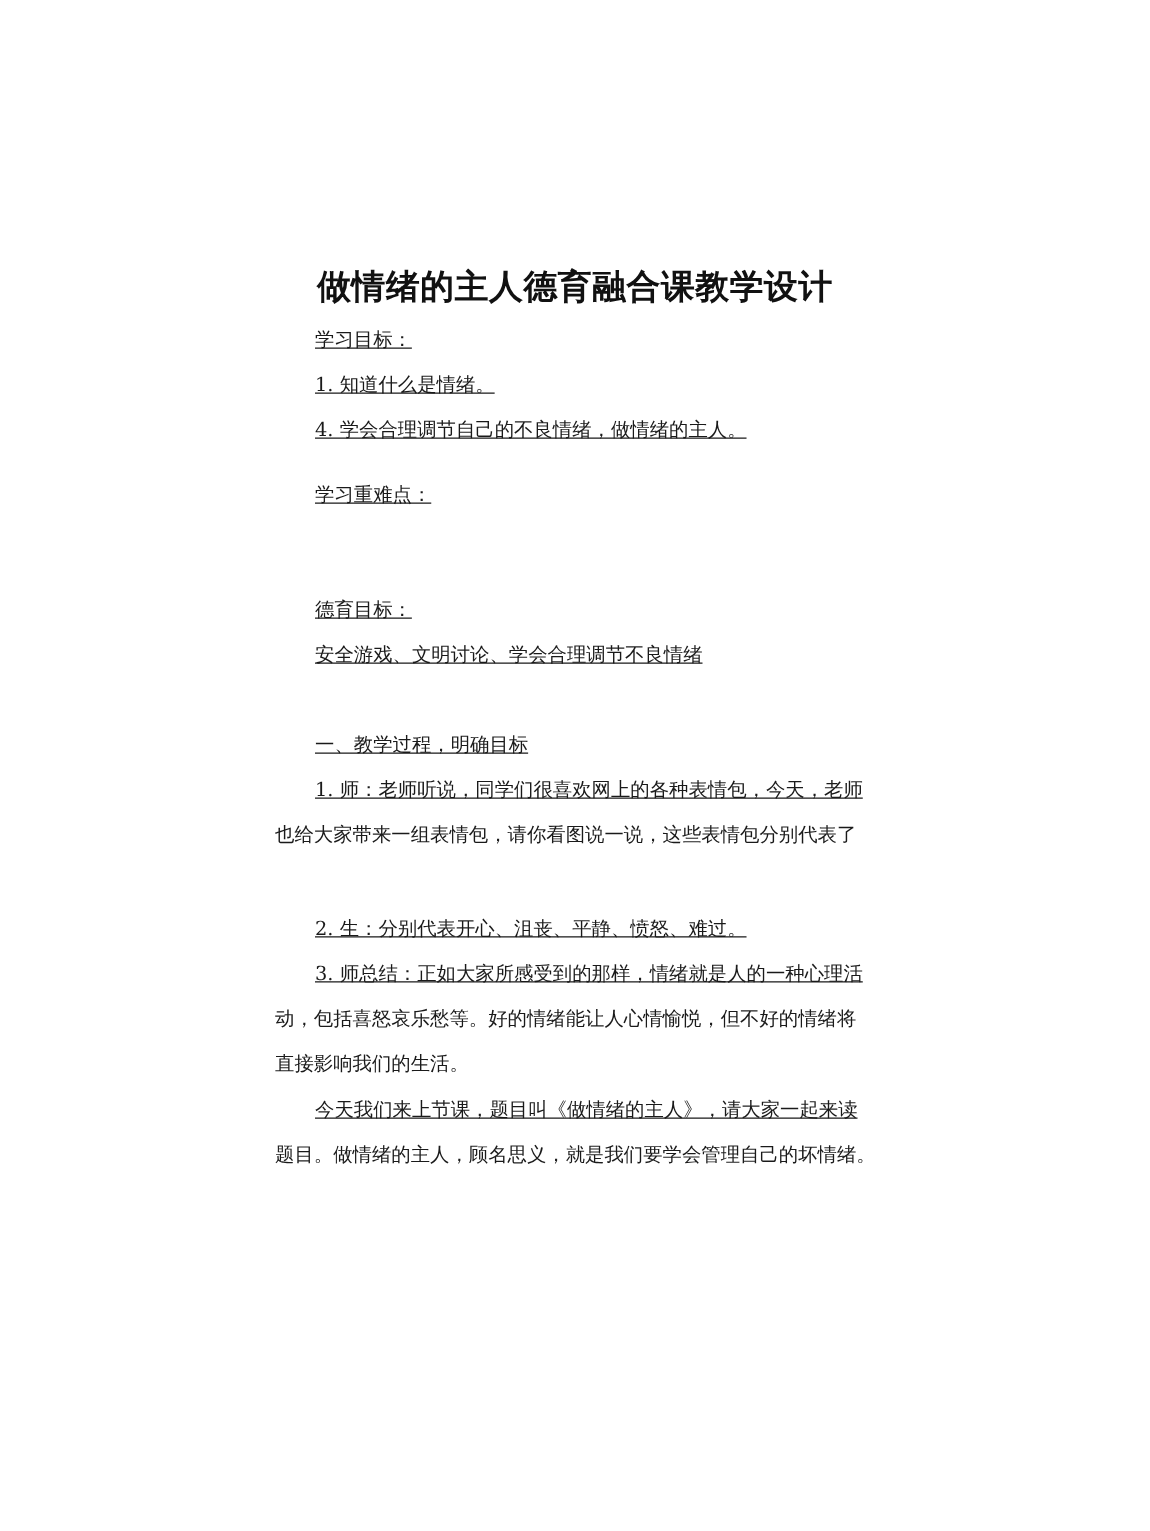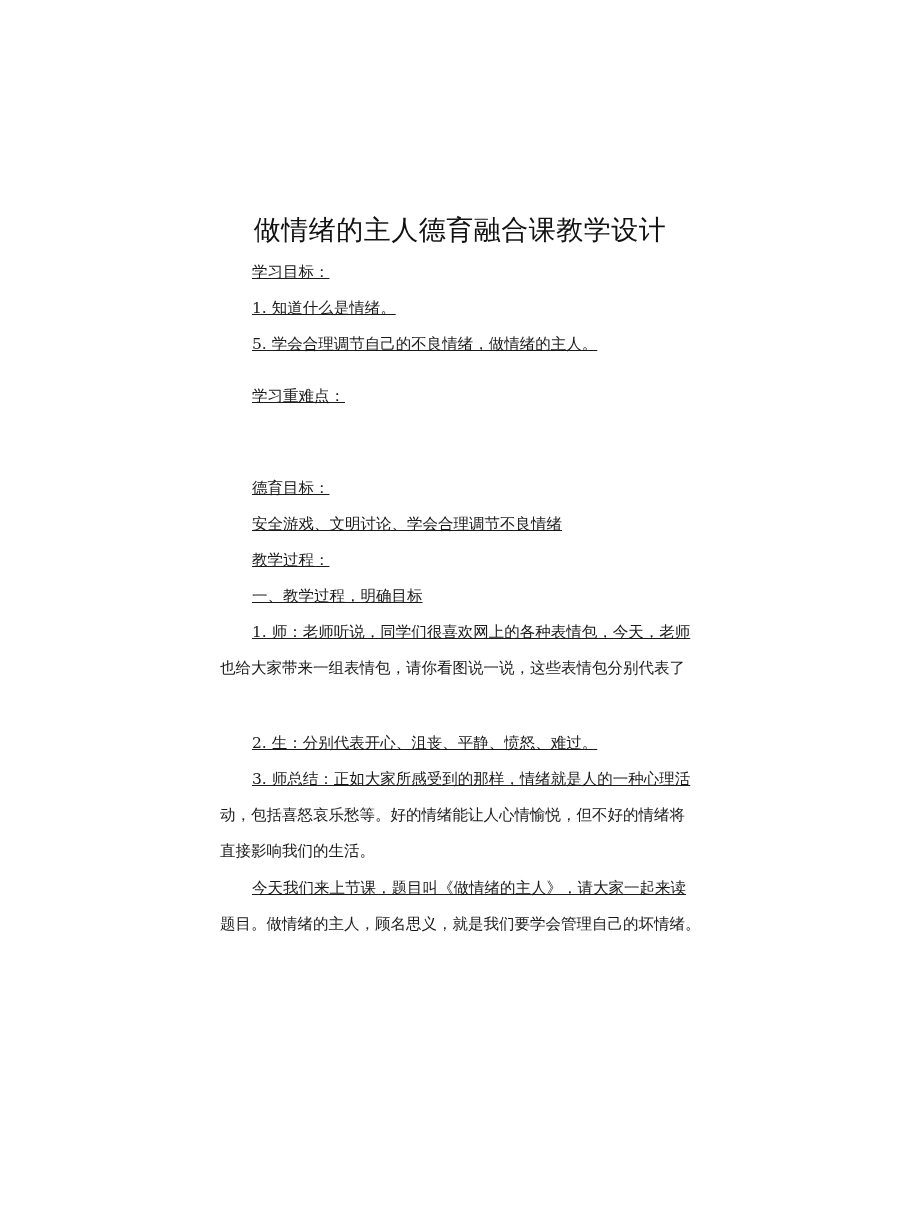--- a/index.html
+++ b/index.html
@@ -26,45 +26,45 @@
     .title {
       position: absolute;
       left: 0;
       width: 920px;
       top: 212px;
       text-align: center;
       font-size: 27px;
       line-height: 36px;
       letter-spacing: 0.5px;
       color: #111;
+      font-weight: bold;
     }
     .line {
       position: absolute;
       left: 220px;
       width: 500px;
       font-size: 15.5px;
       line-height: 20px;
       white-space: nowrap;
       color: #1a1a1a;
     }
     .indent { left: 252px; text-decoration: underline; }
   </style>
 </head>
 <body>
 
 <div class="page">
   <div class="title">做情绪的主人德育融合课教学设计</div>
 
   <div class="line indent" style="top:262px">学习目标：</div>
   <div class="line indent" style="top:298px">1. 知道什么是情绪。</div>
-  <div class="line indent" style="top:334px">5. 学会合理调节自己的不良情绪，做情绪的主人。</div>
+  <div class="line indent" style="top:334px">4. 学会合理调节自己的不良情绪，做情绪的主人。</div>
   <div class="line indent" style="top:386px">学习重难点：</div>
   <div class="line indent" style="top:478px">德育目标：</div>
   <div class="line indent" style="top:514px">安全游戏、文明讨论、学会合理调节不良情绪</div>
-  <div class="line indent" style="top:550px">教学过程：</div>
   <div class="line indent" style="top:586px">一、教学过程，明确目标</div>
 
   <div class="line indent" style="top:622px">1. 师：老师听说，同学们很喜欢网上的各种表情包，今天，老师</div>
   <div class="line" style="top:658px">也给大家带来一组表情包，请你看图说一说，这些表情包分别代表了</div>
 
   <div class="line indent" style="top:733px">2. 生：分别代表开心、沮丧、平静、愤怒、难过。</div>
 
   <div class="line indent" style="top:769px">3. 师总结：正如大家所感受到的那样，情绪就是人的一种心理活</div>
   <div class="line" style="top:805px">动，包括喜怒哀乐愁等。好的情绪能让人心情愉悦，但不好的情绪将</div>
   <div class="line" style="top:841px">直接影响我们的生活。</div>

